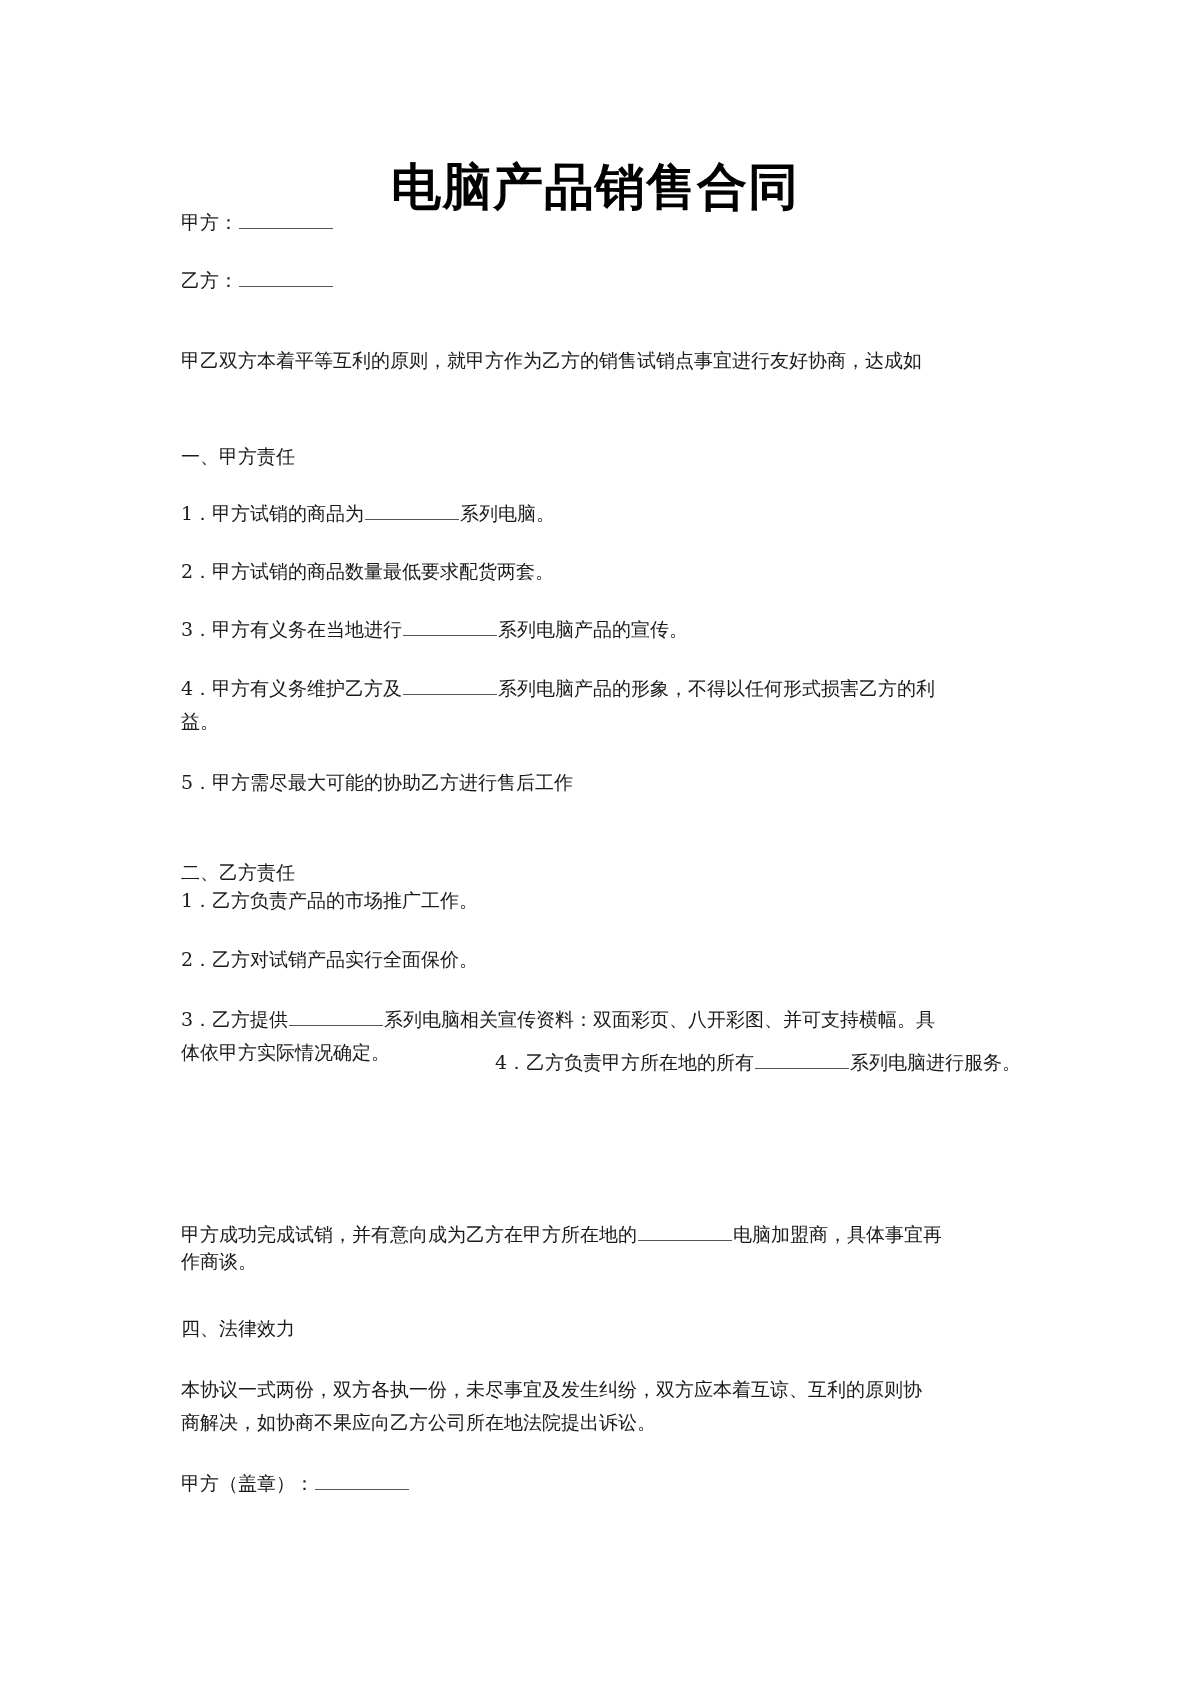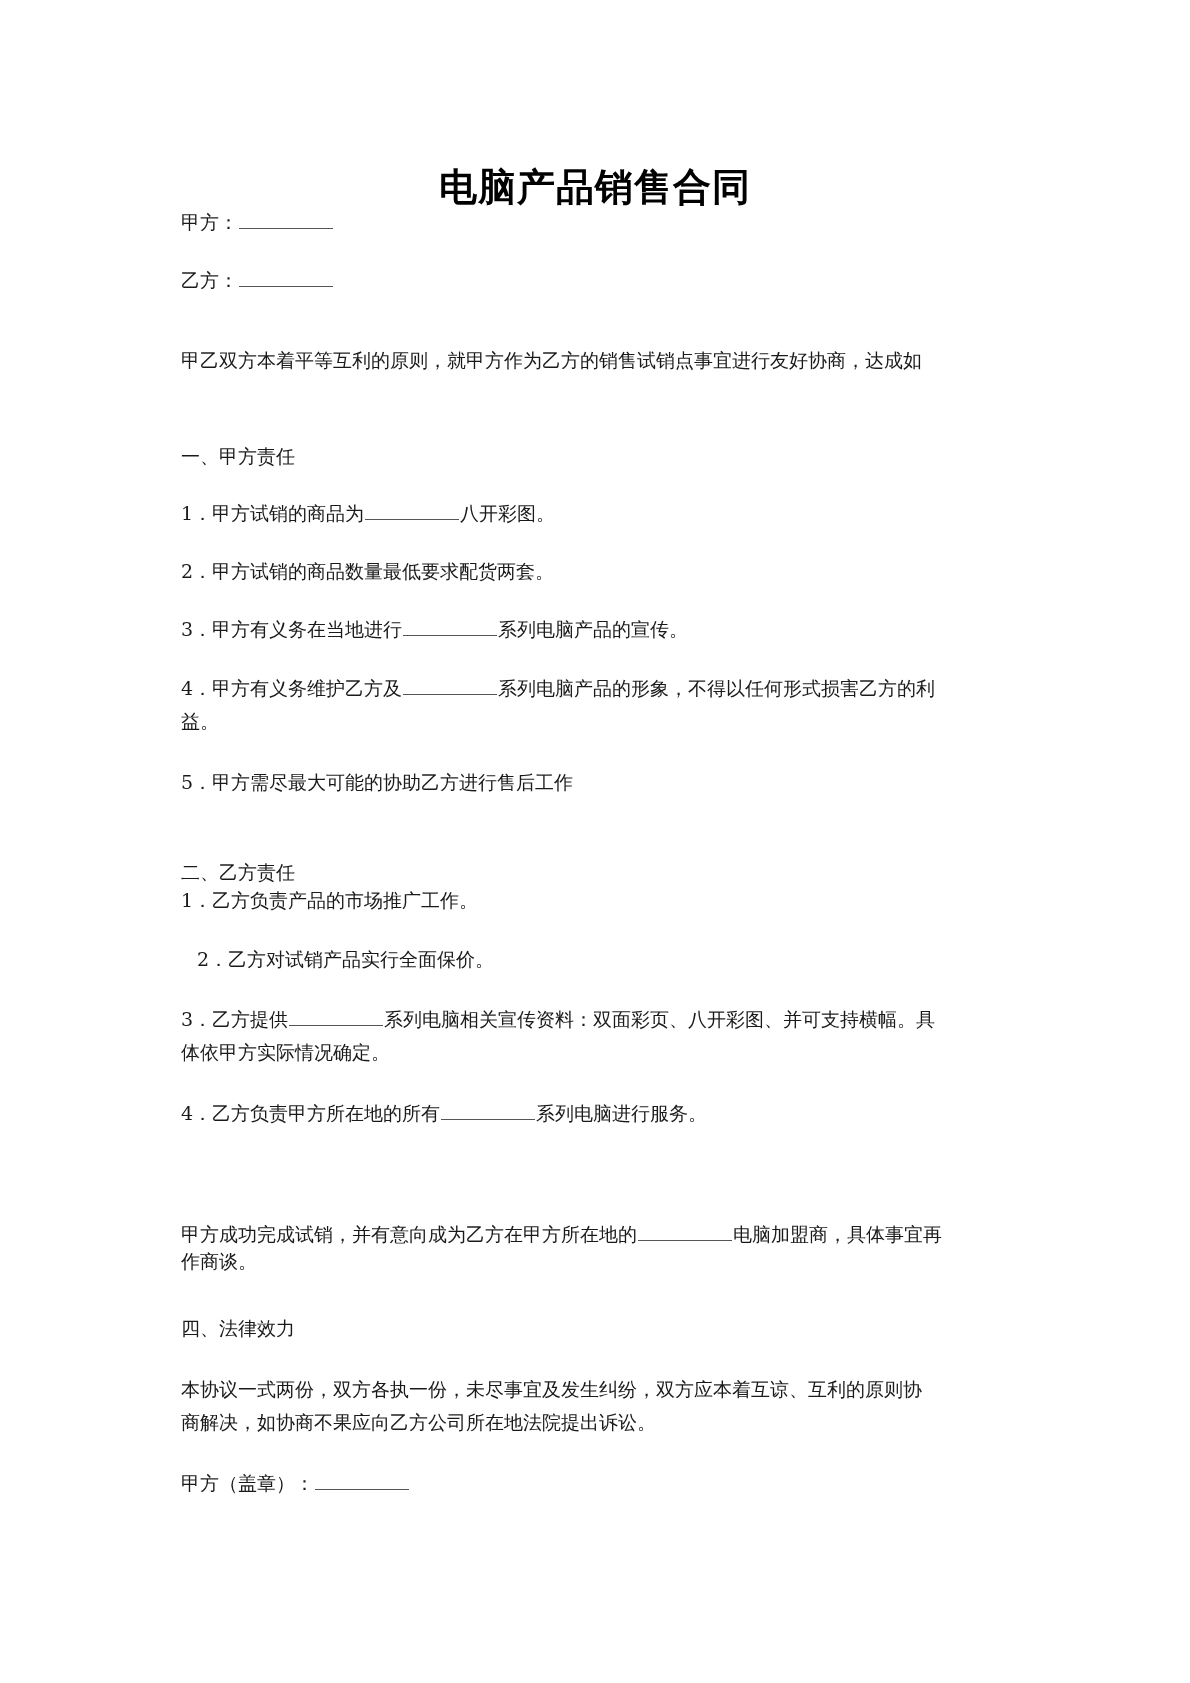--- a/index.html
+++ b/index.html
@@ -23,21 +23,21 @@
       background: #ffffff;
     }
     .title {
       position: absolute;
       left: 0;
       width: 1190px;
       top: 163px;
       text-align: center;
       font-family: "DejaVu Sans", "Liberation Sans", sans-serif;
       font-weight: bold;
-      font-size: 38px;
+      font-size: 50px;
       line-height: 48px;
       color: #000000;
       letter-spacing: 1px;
     }
     .line {
       position: absolute;
       left: 181px;
       width: 840px;
       font-size: 19px;
       line-height: 32px;
@@ -66,48 +66,48 @@
 
   <div class="line" style="top:264px;">
     <span>乙方：</span><span class="blank"></span>
   </div>
 
   <div class="line" style="top:344px;">甲乙双方本着平等互利的原则，就甲方作为乙方的销售试销点事宜进行友好协商，达成如</div>
 
   <div class="line" style="top:440px;">一、甲方责任</div>
 
   <div class="line" style="top:497px;">
-    <span>1．甲方试销的商品为</span><span class="blank"></span><span>八开彩图。</span>
+    <span>1．甲方试销的商品为</span><span class="blank"></span><span>系列电脑。</span>
   </div>
 
   <div class="line" style="top:555px;">2．甲方试销的商品数量最低要求配货两套。</div>
 
   <div class="line" style="top:613px;">
     <span>3．甲方有义务在当地进行</span><span class="blank"></span><span>系列电脑产品的宣传。</span>
   </div>
 
   <div class="line" style="top:672px;">
     <span>4．甲方有义务维护乙方及</span><span class="blank"></span><span>系列电脑产品的形象，不得以任何形式损害乙方的利</span>
   </div>
   <div class="line" style="top:705px;">益。</div>
 
   <div class="line" style="top:766px;">5．甲方需尽最大可能的协助乙方进行售后工作</div>
 
   <div class="line" style="top:856px;">二、乙方责任</div>
 
   <div class="line" style="top:884px;">1．乙方负责产品的市场推广工作。</div>
 
-  <div class="line" style="top:943px;margin-left:16px;">2．乙方对试销产品实行全面保价。</div>
+  <div class="line" style="top:943px;">2．乙方对试销产品实行全面保价。</div>
 
   <div class="line" style="top:1003px;">
     <span>3．乙方提供</span><span class="blank"></span><span>系列电脑相关宣传资料：双面彩页、八开彩图、并可支持横幅。具</span>
   </div>
   <div class="line" style="top:1036px;">体依甲方实际情况确定。</div>
 
-  <div class="line" style="top:1097px;">
+  <div class="line" style="top:1046px;text-align:right;">
     <span>4．乙方负责甲方所在地的所有</span><span class="blank"></span><span>系列电脑进行服务。</span>
   </div>
 
 
   <div class="line" style="top:1218px;">
     <span>甲方成功完成试销，并有意向成为乙方在甲方所在地的</span><span class="blank"></span><span>电脑加盟商，具体事宜再</span>
   </div>
   <div class="line" style="top:1245px;">作商谈。</div>
 
   <div class="line" style="top:1312px;">四、法律效力</div>

